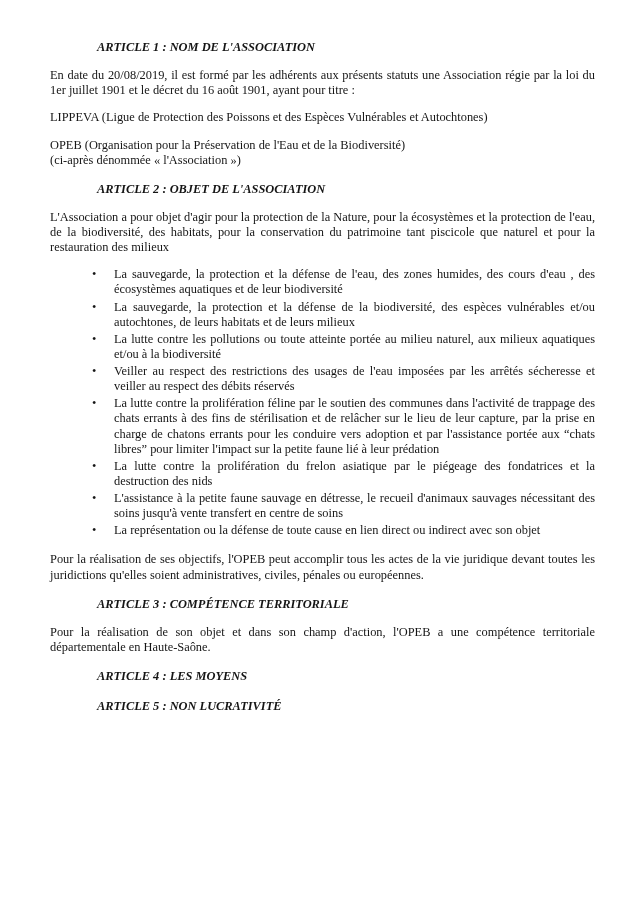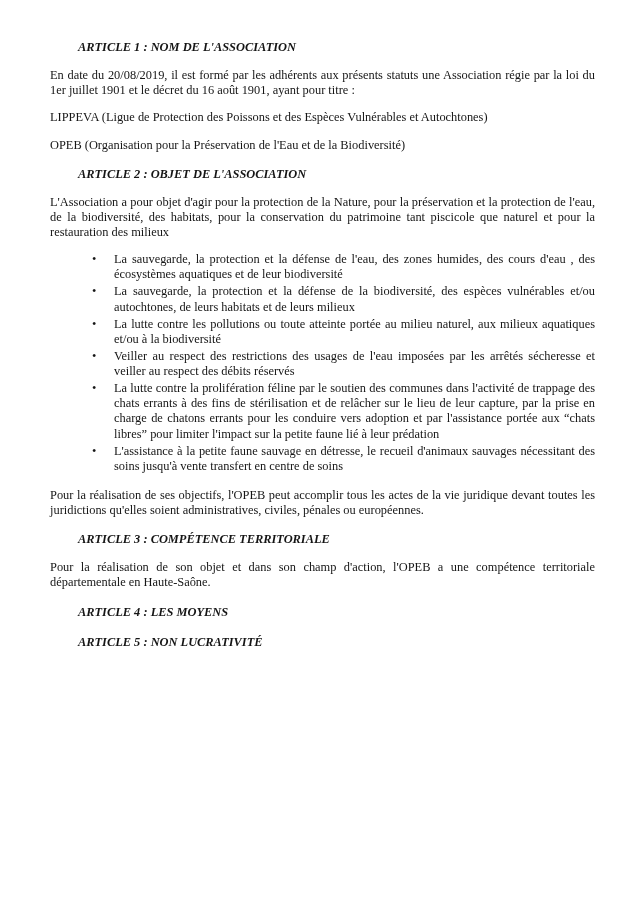--- a/index.html
+++ b/index.html
@@ -24,21 +24,21 @@
     display: flex;
     flex-direction: column;
   }
   p {
     margin: 0 0 12px 0;
     text-align: justify;
   }
   .article-heading {
     font-weight: bold;
     font-style: italic;
-    margin: 2px 0 13px 28px;
+    margin: 2px 0 13px 47px;
     text-align: left;
   }
   .bold { font-weight: normal; }
   ul.doc-list {
     margin: 0 0 12px 0;
     padding: 0 0 0 42px;
     list-style: none;
   }
   ul.doc-list li {
     position: relative;
@@ -60,34 +60,37 @@
 
   <div class="article-heading">ARTICLE 1 : NOM DE L'ASSOCIATION</div>
 
   <p>En date du 20/08/2019, il est formé par les adhérents aux présents statuts une Association régie par la loi du 1er juillet 1901 et le décret du 16 août 1901, ayant pour titre :</p>
 
   <p class="bold">LIPPEVA (Ligue de Protection des Poissons et des Espèces Vulnérables et Autochtones)</p>
 
 
   <p class="bold">
     <span>OPEB (Organisation pour la Préservation de l'Eau et de la Biodiversité)</span><br>
+    <span>(ci-après dénommée « l'Association »)</span>
   </p>
 
   <div class="article-heading">ARTICLE 2 : OBJET DE L'ASSOCIATION</div>
 
-  <p>L'Association a pour objet d'agir pour la protection de la Nature, pour la préservation et la protection de l'eau, de la biodiversité, des habitats, pour la conservation du patrimoine tant piscicole que naturel et pour la restauration des milieux</p>
+  <p>L'Association a pour objet d'agir pour la protection de la Nature, pour la écosystèmes et la protection de l'eau, de la biodiversité, des habitats, pour la conservation du patrimoine tant piscicole que naturel et pour la restauration des milieux</p>
 
 
   <ul class="doc-list">
     <li>La sauvegarde, la protection et la défense de l'eau, des zones humides, des cours d'eau , des écosystèmes aquatiques et de leur biodiversité</li>
     <li>La sauvegarde, la protection et la défense de la biodiversité, des espèces vulnérables et/ou autochtones, de leurs habitats et de leurs milieux</li>
     <li>La lutte contre les pollutions ou toute atteinte portée au milieu naturel, aux milieux aquatiques et/ou à la biodiversité</li>
     <li>Veiller au respect des restrictions des usages de l'eau imposées par les arrêtés sécheresse et veiller au respect des débits réservés</li>
     <li>La lutte contre la prolifération féline par le soutien des communes dans l'activité de trappage des chats errants à des fins de stérilisation et de relâcher sur le lieu de leur capture, par la prise en charge de chatons errants pour les conduire vers adoption et par l'assistance portée aux “chats libres” pour limiter l'impact sur la petite faune lié à leur prédation</li>
+    <li>La lutte contre la prolifération du frelon asiatique par le piégeage des fondatrices et la destruction des nids</li>
     <li>L'assistance à la petite faune sauvage en détresse, le recueil d'animaux sauvages nécessitant des soins jusqu'à vente transfert en centre de soins</li>
+    <li>La représentation ou la défense de toute cause en lien direct ou indirect avec son objet</li>
   </ul>
 
   <p>Pour la réalisation de ses objectifs, l'OPEB peut accomplir tous les actes de la vie juridique devant toutes les juridictions qu'elles soient administratives, civiles, pénales ou européennes.</p>
 
   <div class="article-heading">ARTICLE  3 : COMPÉTENCE TERRITORIALE</div>
 
   <p>Pour la réalisation de son objet et dans son champ d'action, l'OPEB a une compétence territoriale départementale en Haute-Saône.</p>
 
   <div class="article-heading">ARTICLE 4 : LES MOYENS</div>
 

